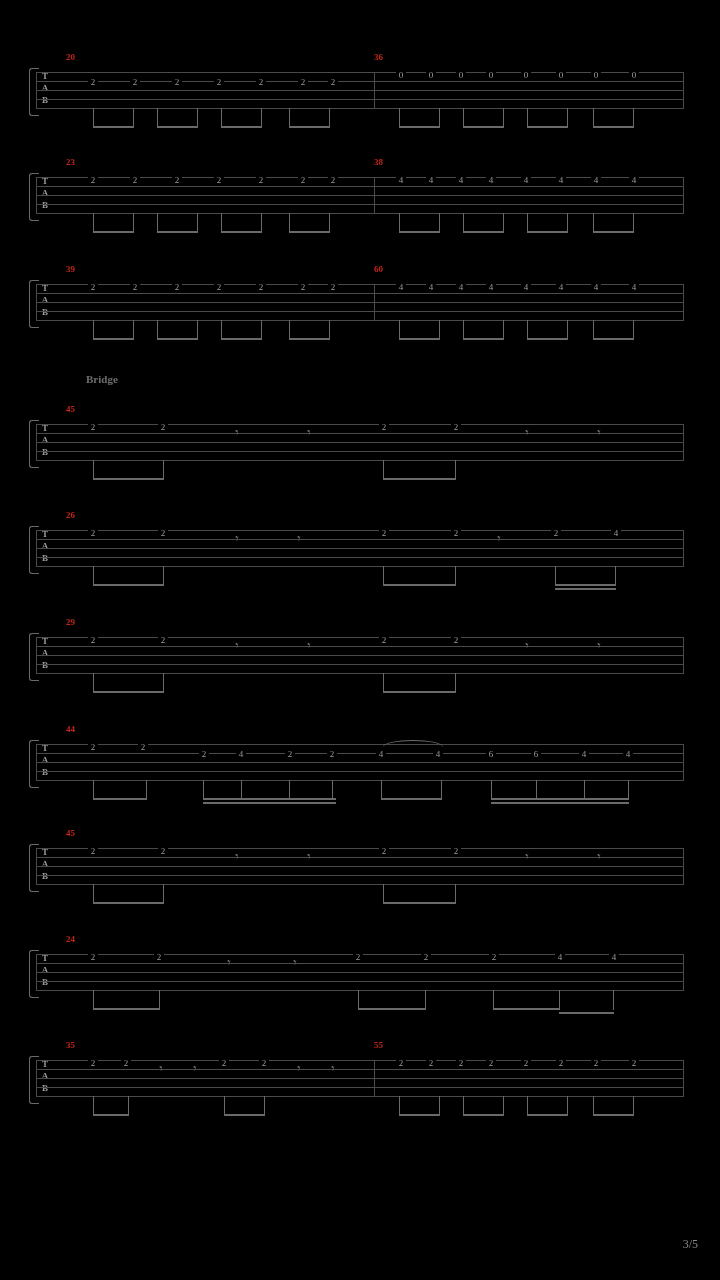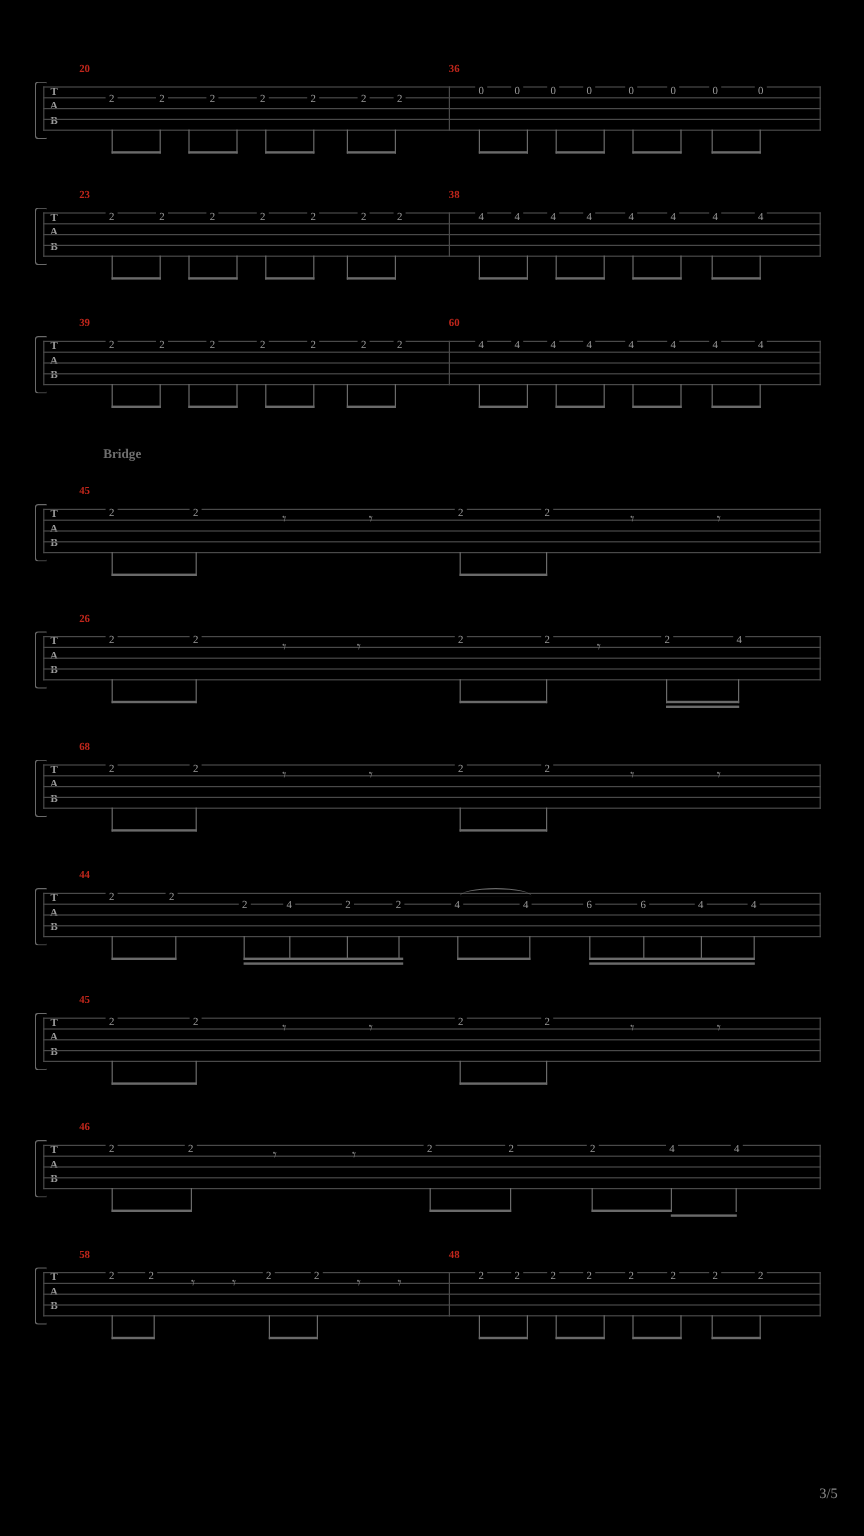--- a/index.html
+++ b/index.html
@@ -397,21 +397,21 @@
     <div class="tab-clef">T<br>A<br>B</div>
     <div class="staff">
       <div class="line" style="top:0px;"></div>
       <div class="line" style="top:9px;"></div>
       <div class="line" style="top:18px;"></div>
       <div class="line" style="top:27px;"></div>
       <div class="line" style="top:36px;"></div>
     </div>
     <div class="barline" style="left:0px; top:22px; height:37px;"></div>
     <div class="barline" style="left:647px; top:22px; height:37px;"></div>
-    <div class="measure-number" style="left:30px; top:2px;">68</div>
+    <div class="measure-number" style="left:30px; top:2px;">29</div>
 
     <div class="note" style="left:52px;  top:20px;">2</div>
     <div class="note" style="left:122px; top:20px;">2</div>
     <div class="note" style="left:343px; top:20px;">2</div>
     <div class="note" style="left:415px; top:20px;">2</div>
 
     <div class="rest" style="left:196px; top:26px;">𝄾</div>
     <div class="rest" style="left:268px; top:26px;">𝄾</div>
     <div class="rest" style="left:486px; top:26px;">𝄾</div>
     <div class="rest" style="left:558px; top:26px;">𝄾</div>
@@ -513,21 +513,21 @@
     <div class="tab-clef">T<br>A<br>B</div>
     <div class="staff">
       <div class="line" style="top:0px;"></div>
       <div class="line" style="top:9px;"></div>
       <div class="line" style="top:18px;"></div>
       <div class="line" style="top:27px;"></div>
       <div class="line" style="top:36px;"></div>
     </div>
     <div class="barline" style="left:0px; top:22px; height:37px;"></div>
     <div class="barline" style="left:647px; top:22px; height:37px;"></div>
-    <div class="measure-number" style="left:30px; top:2px;">46</div>
+    <div class="measure-number" style="left:30px; top:2px;">24</div>
 
     <div class="note" style="left:52px;  top:20px;">2</div>
     <div class="note" style="left:118px; top:20px;">2</div>
     <div class="note" style="left:317px; top:20px;">2</div>
     <div class="note" style="left:385px; top:20px;">2</div>
     <div class="note" style="left:453px; top:20px;">2</div>
     <div class="note" style="left:519px; top:20px;">4</div>
     <div class="note" style="left:573px; top:20px;">4</div>
 
     <div class="rest" style="left:188px; top:26px;">𝄾</div>
@@ -553,22 +553,22 @@
       <div class="line" style="top:0px;"></div>
       <div class="line" style="top:9px;"></div>
       <div class="line" style="top:18px;"></div>
       <div class="line" style="top:27px;"></div>
       <div class="line" style="top:36px;"></div>
     </div>
     <div class="barline" style="left:0px; top:22px; height:37px;"></div>
     <div class="barline" style="left:338px; top:22px; height:37px;"></div>
     <div class="barline" style="left:647px; top:22px; height:37px;"></div>
 
-    <div class="measure-number" style="left:30px; top:2px;">58</div>
-    <div class="measure-number" style="left:338px; top:2px;">48</div>
+    <div class="measure-number" style="left:30px; top:2px;">35</div>
+    <div class="measure-number" style="left:338px; top:2px;">55</div>
 
     <div class="note" style="left:52px;  top:20px;">2</div>
     <div class="note" style="left:85px;  top:20px;">2</div>
     <div class="note" style="left:183px; top:20px;">2</div>
     <div class="note" style="left:223px; top:20px;">2</div>
 
     <div class="rest" style="left:120px; top:26px;">𝄾</div>
     <div class="rest" style="left:154px; top:26px;">𝄾</div>
     <div class="rest" style="left:258px; top:26px;">𝄾</div>
     <div class="rest" style="left:292px; top:26px;">𝄾</div>

